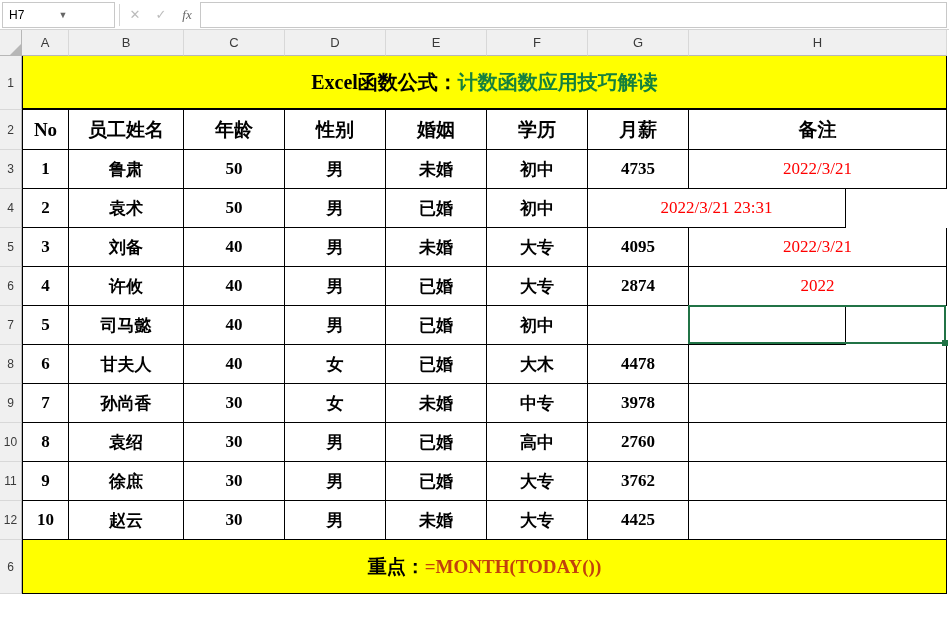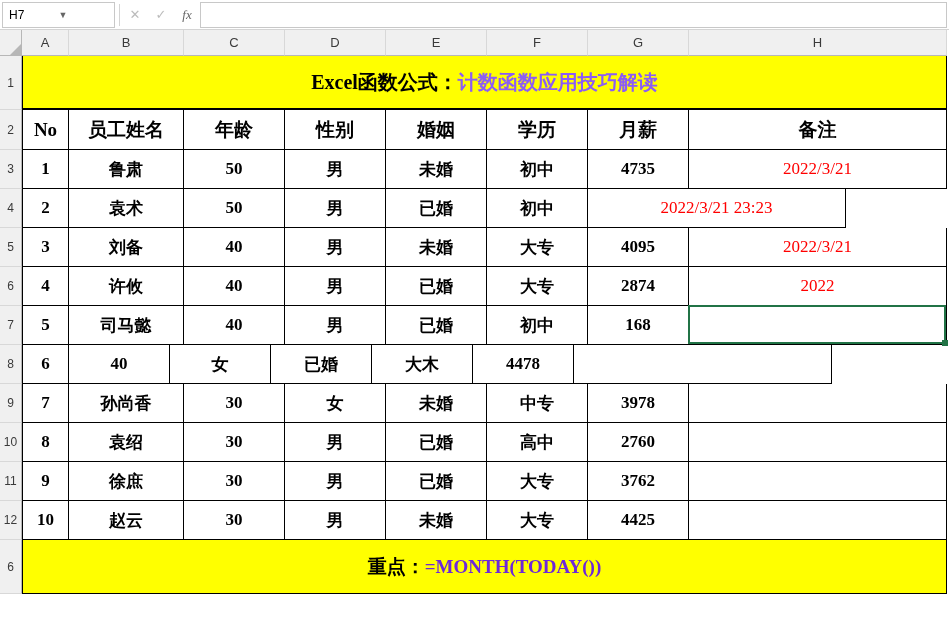--- a/index.html
+++ b/index.html
@@ -23,32 +23,32 @@
     .rows { display: flex; }
     .row-headers { width: 22px; }
     .row-h { background: #f0f0f0; border-right: 1px solid #b7b7b7; border-bottom: 1px solid #d8d8d8; display: flex; align-items: center; justify-content: center; font-size: 12px; color: #3a3a3a; }
     
     .cells { position: relative; }
     
     .cell-row { display: flex; }
     .cell { border-right: 1px solid #e0e0e0; border-bottom: 1px solid #e0e0e0; display: flex; align-items: center; justify-content: center; font-size: 17px; font-weight: bold; font-family: SimSun, serif; background: #fff; }
     
     .title-cell { background: yellow; color: #000; font-size: 20px; border-right: 1px solid #e0e0e0; border-bottom: 2px solid #000; }
-    .title-cell .red { color: #8b5cf6; }
+    .title-cell .red { color: #15803d; }
     
     .header-cell { font-size: 19px; }
     .data-cell { font-size: 17px; }
     .red-text { color: #ff0000; font-weight: normal; }
     
     .tb { border-right: 1.5px solid #000; }
     .bb { border-bottom: 1.5px solid #000; }
     .lb { border-left: 1.5px solid #000; }
     
     .footer-cell { background: yellow; font-size: 19px; border-left:1.5px solid #000; }
-    .footer-cell .red { color: #6d28d9; }
+    .footer-cell .red { color: #c2410c; }
     
     .sel-box { position: absolute; border: 2px solid #217346; pointer-events: none; }
     .sel-handle { position: absolute; width: 6px; height: 6px; background: #217346; bottom: -4px; right: -4px; }
     
     .cA{width:47px}.cB{width:115px}.cC{width:101px}.cD{width:101px}.cE{width:101px}.cF{width:101px}.cG{width:101px}.cH{width:258px}
   </style>
 </head>
 <body>
 
 <div class="formula-bar">
@@ -123,21 +123,21 @@
         <div class="cell data-cell bb" style="width: 101px; height: 39px; border-right: 1.5px solid rgb(0, 0, 0);">4735</div>
         <div class="cell data-cell bb red-text" style="width: 258px; height: 39px; border-right: 1.5px solid rgb(0, 0, 0);">2022/3/21</div>
       </div>
       <div class="cell-row">
         <div class="cell data-cell bb lb" style="width: 47px; height: 39px; border-right: 1.5px solid rgb(0, 0, 0);">2</div>
         <div class="cell data-cell bb" style="width: 115px; height: 39px; border-right: 1.5px solid rgb(0, 0, 0);">袁术</div>
         <div class="cell data-cell bb" style="width: 101px; height: 39px; border-right: 1.5px solid rgb(0, 0, 0);">50</div>
         <div class="cell data-cell bb" style="width: 101px; height: 39px; border-right: 1.5px solid rgb(0, 0, 0);">男</div>
         <div class="cell data-cell bb" style="width: 101px; height: 39px; border-right: 1.5px solid rgb(0, 0, 0);">已婚</div>
         <div class="cell data-cell bb" style="width: 101px; height: 39px; border-right: 1.5px solid rgb(0, 0, 0);">初中</div>
-        <div class="cell data-cell bb red-text" style="width: 258px; height: 39px; border-right: 1.5px solid rgb(0, 0, 0);">2022/3/21 23:23</div>
+        <div class="cell data-cell bb red-text" style="width: 258px; height: 39px; border-right: 1.5px solid rgb(0, 0, 0);">2022/3/21 23:31</div>
       </div>
       <div class="cell-row">
         <div class="cell data-cell bb lb" style="width: 47px; height: 39px; border-right: 1.5px solid rgb(0, 0, 0);">3</div>
         <div class="cell data-cell bb" style="width: 115px; height: 39px; border-right: 1.5px solid rgb(0, 0, 0);">刘备</div>
         <div class="cell data-cell bb" style="width: 101px; height: 39px; border-right: 1.5px solid rgb(0, 0, 0);">40</div>
         <div class="cell data-cell bb" style="width: 101px; height: 39px; border-right: 1.5px solid rgb(0, 0, 0);">男</div>
         <div class="cell data-cell bb" style="width: 101px; height: 39px; border-right: 1.5px solid rgb(0, 0, 0);">未婚</div>
         <div class="cell data-cell bb" style="width: 101px; height: 39px; border-right: 1.5px solid rgb(0, 0, 0);">大专</div>
         <div class="cell data-cell bb" style="width: 101px; height: 39px; border-right: 1.5px solid rgb(0, 0, 0);">4095</div>
         <div class="cell data-cell bb red-text" style="width: 258px; height: 39px; border-right: 1.5px solid rgb(0, 0, 0);">2022/3/21</div>
@@ -152,25 +152,25 @@
         <div class="cell data-cell bb" style="width: 101px; height: 39px; border-right: 1.5px solid rgb(0, 0, 0);">2874</div>
         <div class="cell data-cell bb red-text" style="width: 258px; height: 39px; border-right: 1.5px solid rgb(0, 0, 0);">2022</div>
       </div>
       <div class="cell-row">
         <div class="cell data-cell bb lb" style="width: 47px; height: 39px; border-right: 1.5px solid rgb(0, 0, 0);">5</div>
         <div class="cell data-cell bb" style="width: 115px; height: 39px; border-right: 1.5px solid rgb(0, 0, 0);">司马懿</div>
         <div class="cell data-cell bb" style="width: 101px; height: 39px; border-right: 1.5px solid rgb(0, 0, 0);">40</div>
         <div class="cell data-cell bb" style="width: 101px; height: 39px; border-right: 1.5px solid rgb(0, 0, 0);">男</div>
         <div class="cell data-cell bb" style="width: 101px; height: 39px; border-right: 1.5px solid rgb(0, 0, 0);">已婚</div>
         <div class="cell data-cell bb" style="width: 101px; height: 39px; border-right: 1.5px solid rgb(0, 0, 0);">初中</div>
-        <div class="cell data-cell bb" style="width: 101px; height: 39px; border-right: 1.5px solid rgb(0, 0, 0);">168</div>
         <div class="cell data-cell bb" style="width: 258px; height: 39px; border-right: 1.5px solid rgb(0, 0, 0);"></div>
       </div>
       <div class="cell-row">
         <div class="cell data-cell bb lb" style="width: 47px; height: 39px; border-right: 1.5px solid rgb(0, 0, 0);">6</div>
+        <div class="cell data-cell bb" style="width: 115px; height: 39px; border-right: 1.5px solid rgb(0, 0, 0);">甘夫人</div>
         <div class="cell data-cell bb" style="width: 101px; height: 39px; border-right: 1.5px solid rgb(0, 0, 0);">40</div>
         <div class="cell data-cell bb" style="width: 101px; height: 39px; border-right: 1.5px solid rgb(0, 0, 0);">女</div>
         <div class="cell data-cell bb" style="width: 101px; height: 39px; border-right: 1.5px solid rgb(0, 0, 0);">已婚</div>
         <div class="cell data-cell bb" style="width: 101px; height: 39px; border-right: 1.5px solid rgb(0, 0, 0); font-family: Liberation Serif, serif;">大木</div>
         <div class="cell data-cell bb" style="width: 101px; height: 39px; border-right: 1.5px solid rgb(0, 0, 0);">4478</div>
         <div class="cell data-cell bb" style="width: 258px; height: 39px; border-right: 1.5px solid rgb(0, 0, 0);"></div>
       </div>
       <div class="cell-row">
         <div class="cell data-cell bb lb" style="width: 47px; height: 39px; border-right: 1.5px solid rgb(0, 0, 0);">7</div>
         <div class="cell data-cell bb" style="width: 115px; height: 39px; border-right: 1.5px solid rgb(0, 0, 0);">孙尚香</div>

